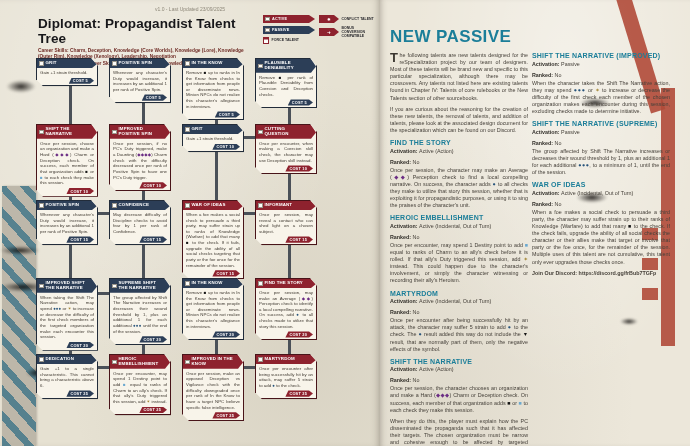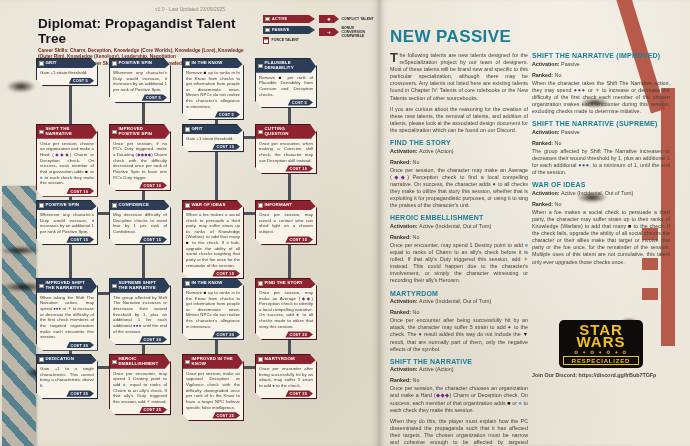--- a/index.html
+++ b/index.html
@@ -373,22 +373,16 @@
       <h3>SHIFT THE NARRATIVE (SUPREME)</h3>
       <p class="tmeta"><span class="lbl">Activation: </span><span>Passive</span></p>
       <p class="tmeta" style="margin-bottom:1px"><span class="lbl">Ranked: </span><span>No</span></p>
       <p class="sym">The group affected by Shift The Narrative increases or decreases their wound threshold by 1, plus an additional 1 for each additional <i class="sA">●</i><i class="sA">●</i><i class="sA">●</i>, to a minimum of 1, until the end of the session.</p>
 
       <h3>WAR OF IDEAS</h3>
       <p class="tmeta"><span class="lbl">Activation: </span><span>Active (Incidental, Out of Turn)</span></p>
       <p class="tmeta" style="margin-bottom:1px"><span class="lbl">Ranked: </span><span>No</span></p>
       <p class="sym">When a foe makes a social check to persuade a third party, the character may suffer strain up to their ranks of Knowledge (Warfare) to add that many <i class="sS">■</i> to the check. If the check fails, upgrade the ability of all social checks the character or their allies make that target or involve that party or the foe once, for the remainder of the session. Multiple uses of this talent are not cumulative, this talent only ever upgrades those checks once.</p>
 
-      <div class="sw-logo">
-        <div class="sw-line">STAR</div>
-        <div class="sw-line">WARS</div>
-        <div class="sw-syms">❂ ✦ ❂ ✦ ❂ ✦ ❂</div>
-        <div class="sw-sub">RESPECIALIZED</div>
-      </div>
       <p class="discord">Join Our Discord: https://discord.gg/frBub7TGFp</p>
     </div>
   </div>
 </div>
 
 </body></html>

